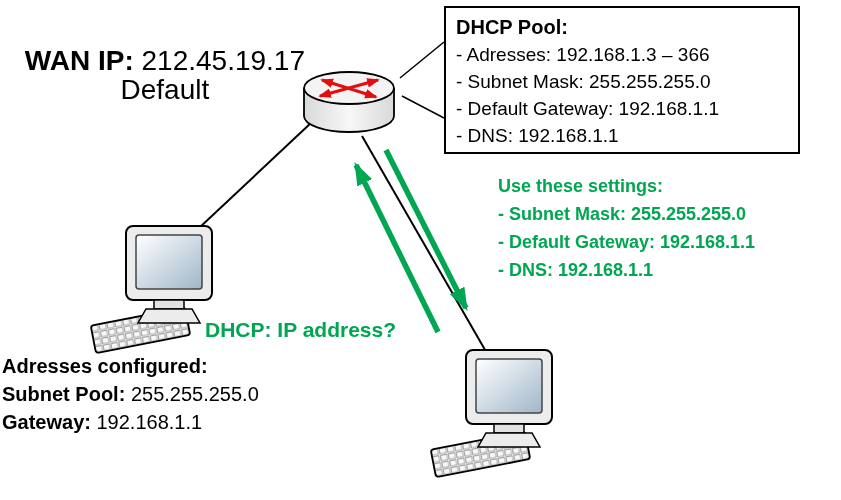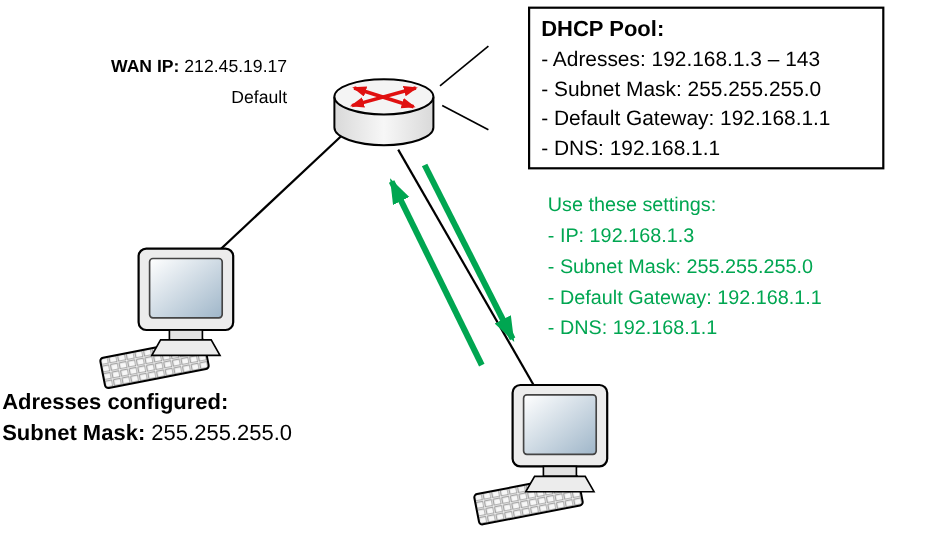--- a/index.html
+++ b/index.html
@@ -9,45 +9,44 @@
     width: 841px;
     height: 500px;
     background: #ffffff;
     overflow: hidden;
   }
   svg.layer { position: absolute; left: 0; top: 0; }
   .txt { position: absolute; white-space: nowrap; }
   .b { font-weight: bold; }
 
   .router-labels {
-    right: 580px;
+    right: 536px;
     top: 46px;
-    text-align: right;
-    font-size: 16px;
+    text-align: center;
+    font-size: 28px;
     line-height: 29px;
   }
 
   .dhcp-box {
     position: absolute;
     left: 444px;
     top: 6px;
-    width: 324px;
+    width: 356px;
     height: 148px;
     box-sizing: border-box;
     border: 2px solid #000;
     background: #fff;
     padding: 6px 10px;
     font-size: 19px;
     line-height: 27px;
     white-space: nowrap;
-    margin-left: 36px;
   }
   .dhcp-box .title { font-weight: bold; font-size: 20px; }
 
-  .green { color: #00a651; font-weight: normal; }
+  .green { color: #00a651; font-weight: bold; }
 
   .use-settings {
     left: 498px;
     top: 172px;
     font-size: 18px;
     line-height: 28px;
   }
 
   .dhcp-q {
     left: 205px;
@@ -122,33 +121,34 @@
     <use href="#pc" transform="translate(428,350)"></use>
   </svg>
 
   <div class="txt router-labels">
     <div><span class="b">WAN IP:</span> <span>212.45.19.17</span></div>
     <div>Default</div>
   </div>
 
   <div class="dhcp-box">
     <div class="title">DHCP Pool:</div>
-    <div>- Adresses: 192.168.1.3 – 143</div>
+    <div>- Adresses: 192.168.1.3 – 366</div>
     <div>- Subnet Mask: 255.255.255.0</div>
     <div>- Default Gateway: 192.168.1.1</div>
     <div>- DNS: 192.168.1.1</div>
   </div>
 
   <div class="txt green use-settings">
     <div>Use these settings:</div>
-    <div>- IP: 192.168.1.3</div>
     <div>- Subnet Mask: 255.255.255.0</div>
     <div>- Default Gateway: 192.168.1.1</div>
     <div>- DNS: 192.168.1.1</div>
   </div>
 
+  <div class="txt green dhcp-q">DHCP: IP address?</div>
 
   <div class="txt manual">
     <div class="b">Adresses configured:</div>
-    <div><span class="b">Subnet Mask:</span> <span>255.255.255.0</span></div>
+    <div><span class="b">Subnet Pool:</span> <span>255.255.255.0</span></div>
+    <div><span class="b">Gateway:</span> <span>192.168.1.1</span></div>
   </div>
 
 </div>
 
 </body></html>

